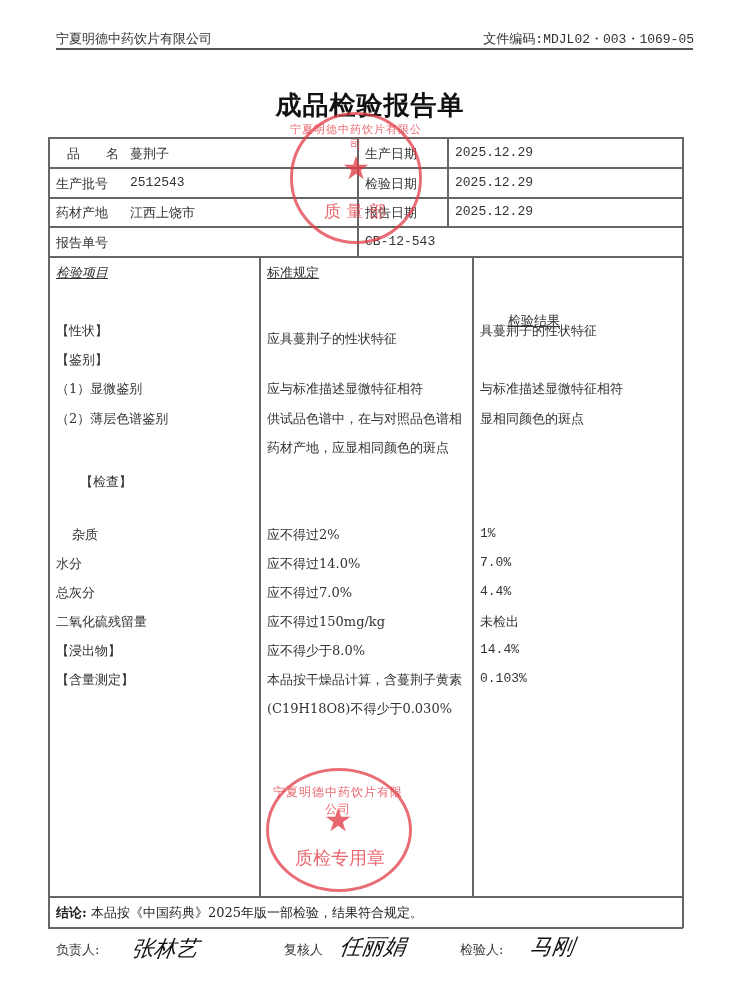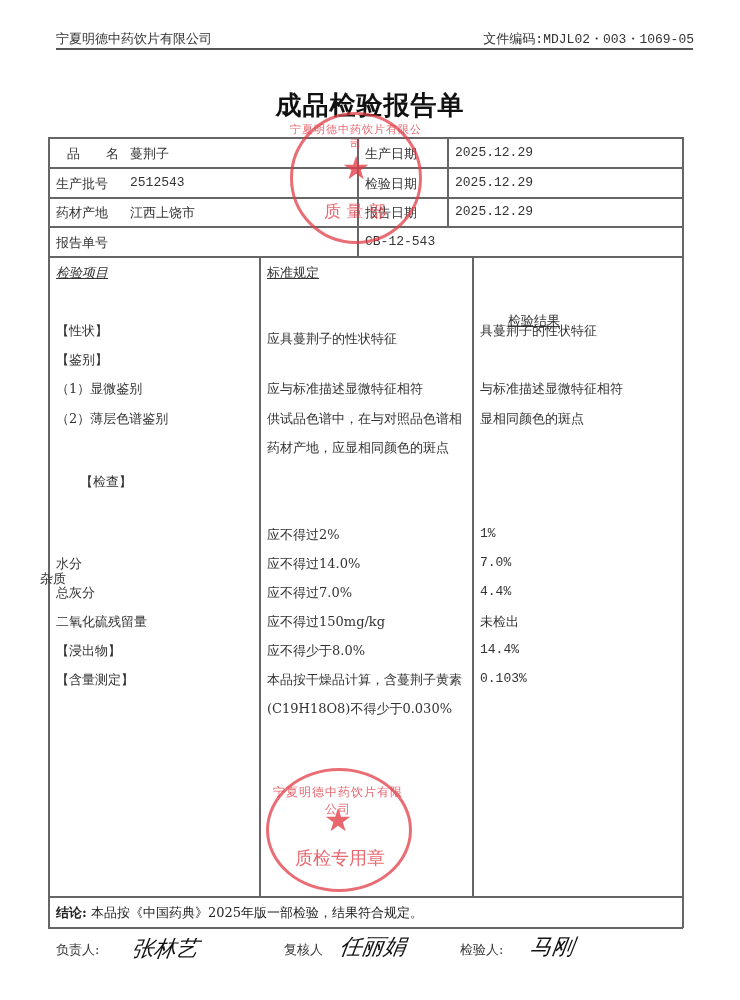--- a/index.html
+++ b/index.html
@@ -80,21 +80,21 @@
   <div class="cell" style="left:480px;top:380px;">与标准描述显微特征相符</div>
 
   <div class="cell" style="left:56px;top:410px;">（2）薄层色谱鉴别</div>
   <div class="cell" style="left:267px;top:410px;">供试品色谱中，在与对照品色谱相</div>
   <div class="cell" style="left:480px;top:410px;">显相同颜色的斑点</div>
 
   <div class="cell" style="left:267px;top:439px;">药材产地，应显相同颜色的斑点</div>
 
   <div class="cell" style="left:56px;top:473px;margin-left:24px;">【检查】</div>
 
-  <div class="cell" style="left:40px;top:526px;margin-top:44px;">杂质</div>
+  <div class="cell" style="left:72px;top:526px;">杂质</div>
   <div class="cell" style="left:267px;top:526px;">应不得过2%</div>
   <div class="cell mono" style="left:480px;top:526px;">1%</div>
 
   <div class="cell" style="left:56px;top:555px;">水分</div>
   <div class="cell" style="left:267px;top:555px;">应不得过14.0%</div>
   <div class="cell mono" style="left:480px;top:555px;">7.0%</div>
 
   <div class="cell" style="left:56px;top:584px;">总灰分</div>
   <div class="cell" style="left:267px;top:584px;">应不得过7.0%</div>
   <div class="cell mono" style="left:480px;top:584px;">4.4%</div>

